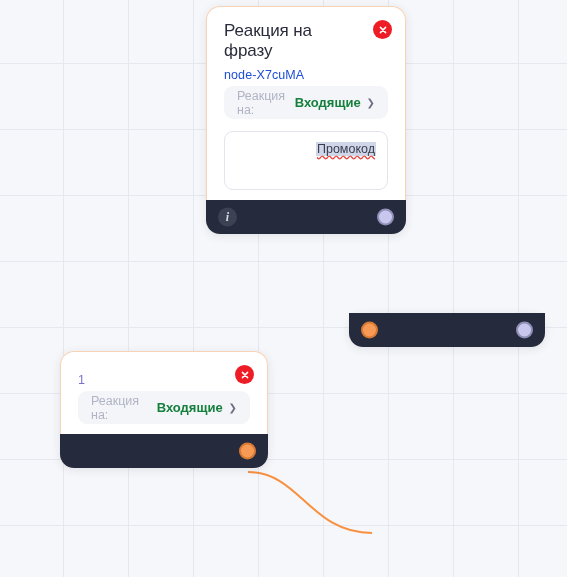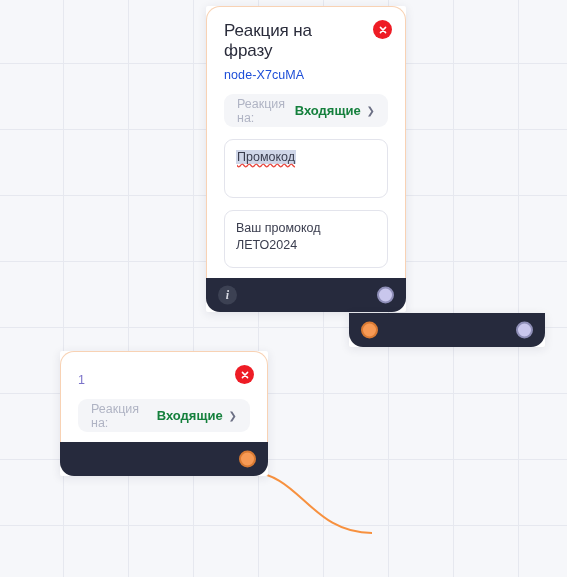--- a/index.html
+++ b/index.html
@@ -34,21 +34,21 @@
     left: 0; top: 0;
     width: 567px;
     height: 577px;
     pointer-events: none;
     z-index: 2;
   }
 
   
   .node {
     position: absolute;
-    border-radius: 2px;
+    border-radius: 14px;
     background: #ffffff;
     box-shadow: 0 2px 10px rgba(40, 44, 70, 0.10);
     z-index: 5;
     box-sizing: border-box;
   }
   .node-body {
     background: #ffffff;
     border: 1.5px solid #d9d6ee;
     border-bottom: none;
     border-top-left-radius: 14px;
@@ -101,21 +101,21 @@
     padding: 0;
     cursor: pointer;
     display: flex;
     align-items: center;
     justify-content: center;
   }
   .close-btn svg { display:block; }
 
   
   .select-pill {
-    margin-top: 12px;
+    margin-top: 4px;
     background: #f4f5f8;
     border-radius: 9px;
     height: 33px;
     display: flex;
     align-items: center;
     padding: 0 13px;
     cursor: pointer;
     box-sizing: border-box;
   }
   .select-label {
@@ -143,21 +143,21 @@
     border-radius: 9px;
     box-sizing: border-box;
     padding: 9px 11px;
     font-size: 12.5px;
     color: #3a3d4e;
     line-height: 1.33;
     background: #fff;
     overflow: hidden;
     position: relative;
   }
-  .textbox.tall { height: 59px; }
+  .textbox.tall { height: 59px; text-align: right; }
   .textbox.tall2 { height: 58px; }
 
   .spell {
     display: inline;
     text-decoration: underline wavy #e8453c;
     text-decoration-skip-ink: none;
     text-underline-offset: 2px;
     background: linear-gradient(to right, #cfd6e8 0 100%);
     background-size: 100% 100%;
     padding: 0 1px;
@@ -290,23 +290,20 @@
       <div class="select-pill">
         <span class="select-label">Реакция на:</span>
         <span class="select-value">Входящие</span>
         <span class="chev">❯</span>
       </div>
 
       <div class="textbox tall">
         <span class="spell">Промокод</span>
       </div>
 
-      <div class="textbox tall2">
-        <span>Ваш промокод ЛЕТО2024</span>
-      </div>
     </div>
     <div class="node-footer">
       <div class="info-badge">i</div>
       <div class="handle out-lav"></div>
     </div>
   </div>
 
   <div class="node selected" style="left:60px; top:351px; width:208px;">
     <div class="node-body">
       <button class="close-btn">

